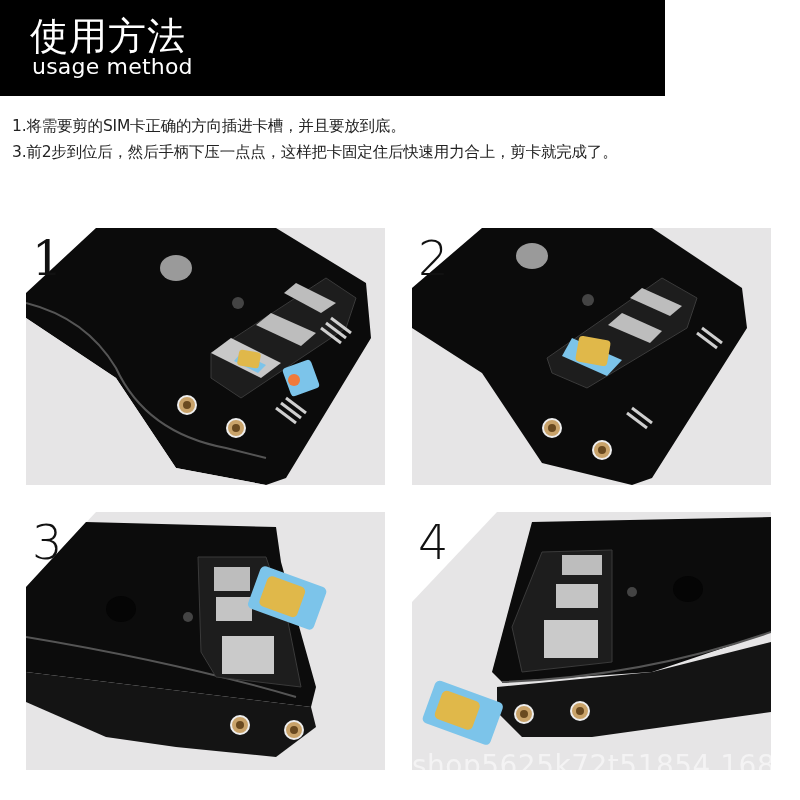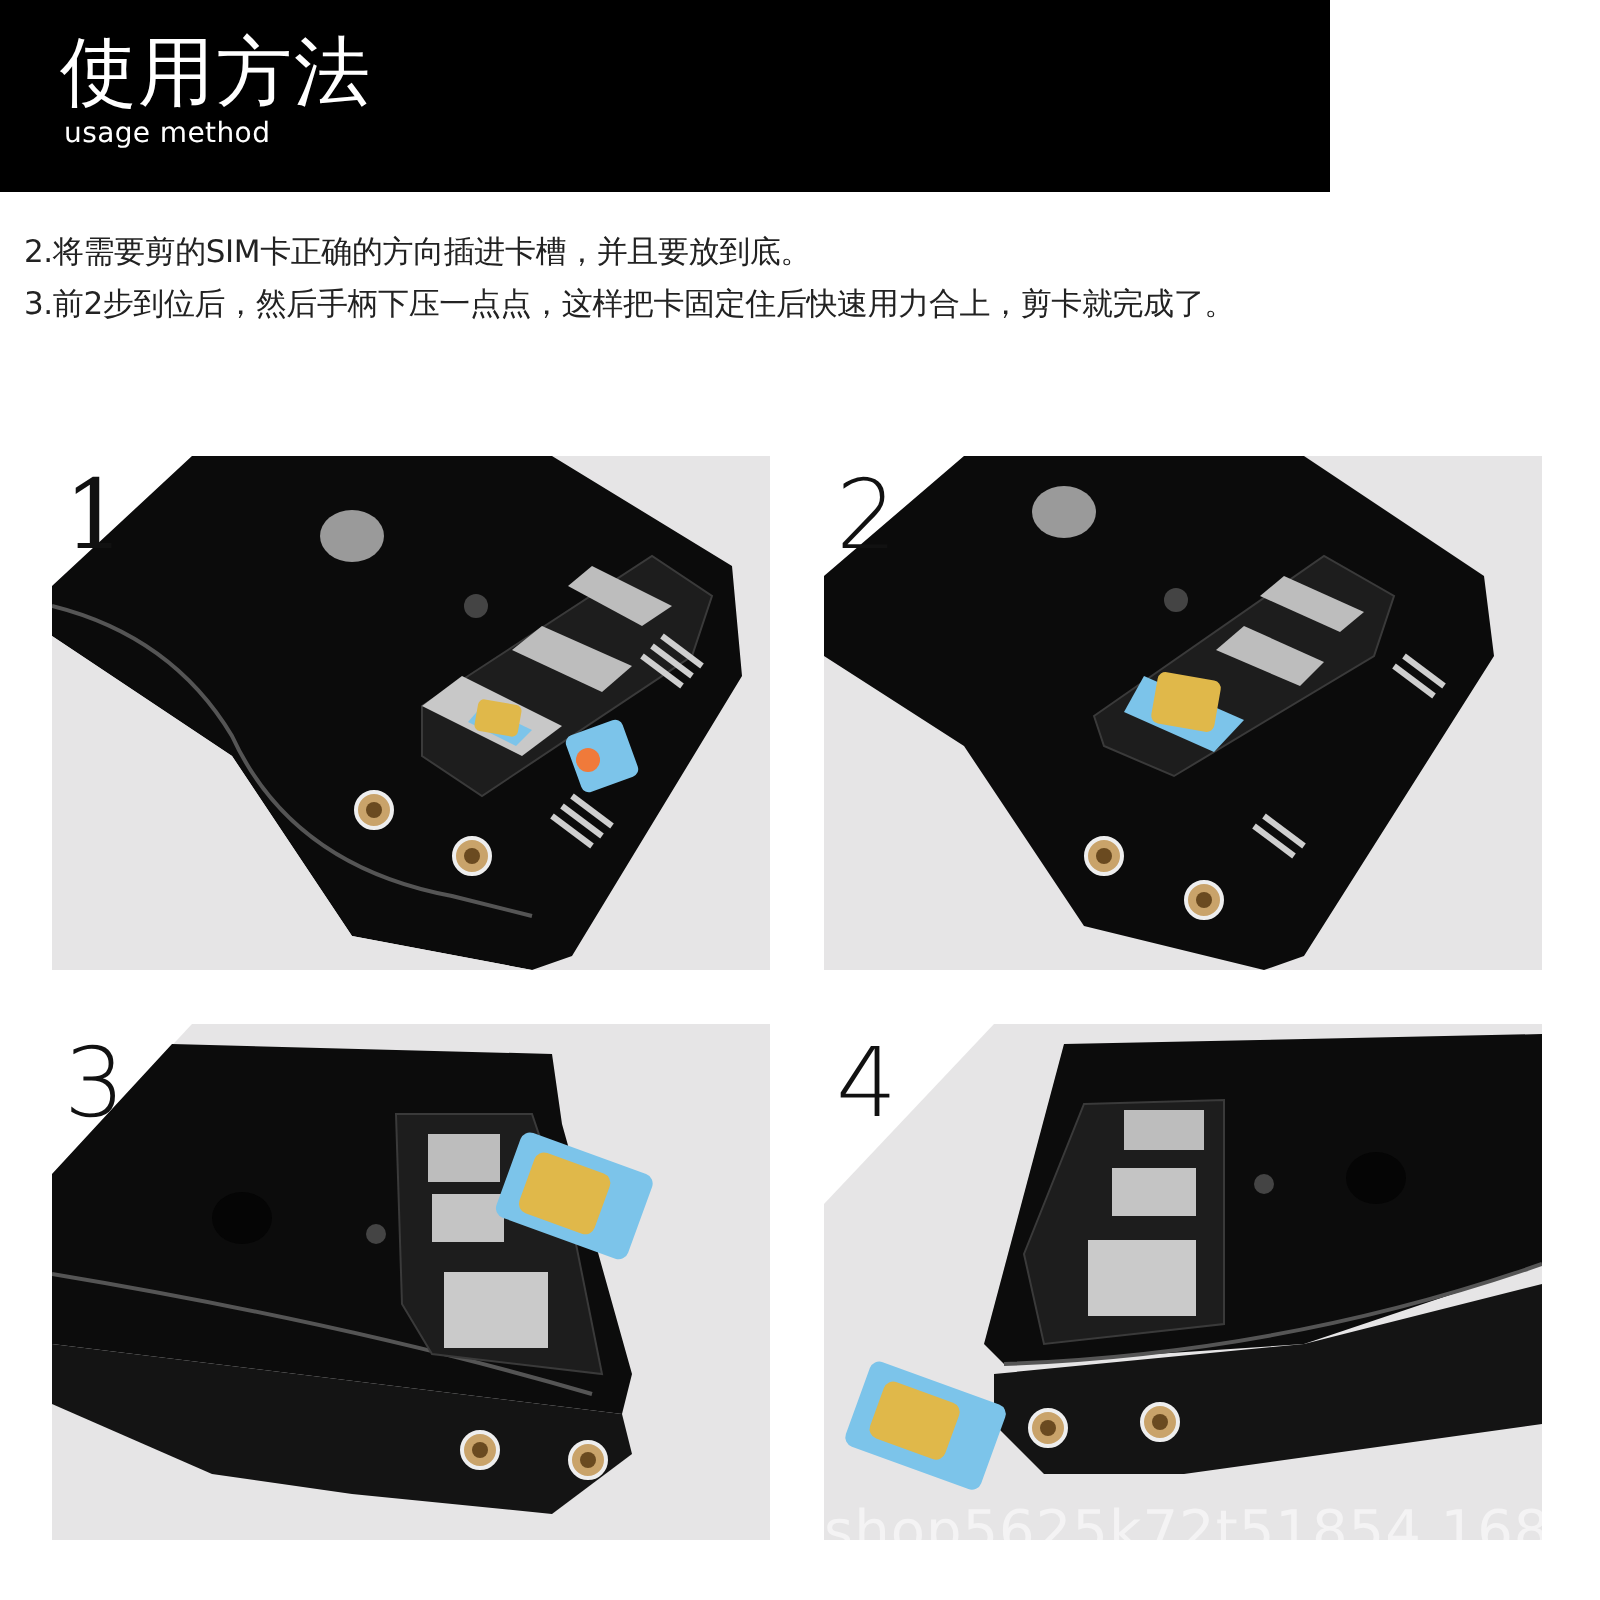--- a/index.html
+++ b/index.html
@@ -1,21 +1,21 @@
 <!DOCTYPE html>
 <html><head>
   <meta charset="utf-8">
   <style>
     * { box-sizing: border-box; margin: 0; padding: 0; }
     html, body { width: 800px; height: 800px; background: #ffffff; overflow: hidden; }
     body { position: relative; font-family: "DejaVu Sans", "Liberation Sans", sans-serif; }
 
     .header { position: absolute; left: 0; top: 0; width: 665px; height: 96px; background: #000; }
     .header-title { position: absolute; left: 30px; top: 14px; color: #fff; font-size: 38px; line-height: 44px; letter-spacing: 1px; }
-    .header-sub { position: absolute; left: 32px; top: 55px; color: #fff; font-size: 14px; line-height: 24px; letter-spacing: 0.2px; }
+    .header-sub { position: absolute; left: 32px; top: 55px; color: #fff; font-size: 22px; line-height: 24px; letter-spacing: 0.2px; }
 
     .steps { position: absolute; left: 12px; top: 114px; width: 780px; }
     .step { font-size: 15.5px; line-height: 25.5px; color: #222; white-space: nowrap; letter-spacing: -0.2px; }
 
     .panel { position: absolute; background: #e6e5e6; overflow: hidden; }
     .panel svg { position: absolute; left: 0; top: 0; }
     .p1 { left: 26px; top: 228px; width: 359px; height: 257px; }
     .p2 { left: 412px; top: 228px; width: 359px; height: 257px; }
     .p3 { left: 26px; top: 512px; width: 359px; height: 258px; }
     .p4 { left: 412px; top: 512px; width: 359px; height: 258px; }
@@ -27,21 +27,21 @@
   </style>
 </head>
 <body>
 
 <div class="header">
   <div class="header-title">使用方法</div>
   <div class="header-sub">usage method</div>
 </div>
 
 <div class="steps">
-  <div class="step">2.将需要剪的SIM卡正确的方向插进卡槽，并且要放到底。</div>
+  <div class="step">1.将需要剪的SIM卡正确的方向插进卡槽，并且要放到底。</div>
   <div class="step">3.前2步到位后，然后手柄下压一点点，这样把卡固定住后快速用力合上，剪卡就完成了。</div>
 </div>
 
 <div class="panel p1">
   <svg width="359" height="257" viewBox="0 0 359 257">
     <polygon points="0,0 70,0 0,65" fill="#ffffff"></polygon>
     <path d="M70,0 L250,0 L340,55 L345,110 L260,250 L240,257 L150,240 L90,150 L0,90 L0,65 Z" fill="#0b0b0b"></path>
     <path d="M0,90 L90,150 L150,240 L240,257 L0,257 Z" fill="#e6e5e6"></path>
     <path d="M0,75 Q60,90 90,140 Q120,205 200,220 L240,230" stroke="#555" stroke-width="2" fill="none"></path>
     <ellipse cx="150" cy="40" rx="16" ry="13" fill="#9a9a9a"></ellipse>

